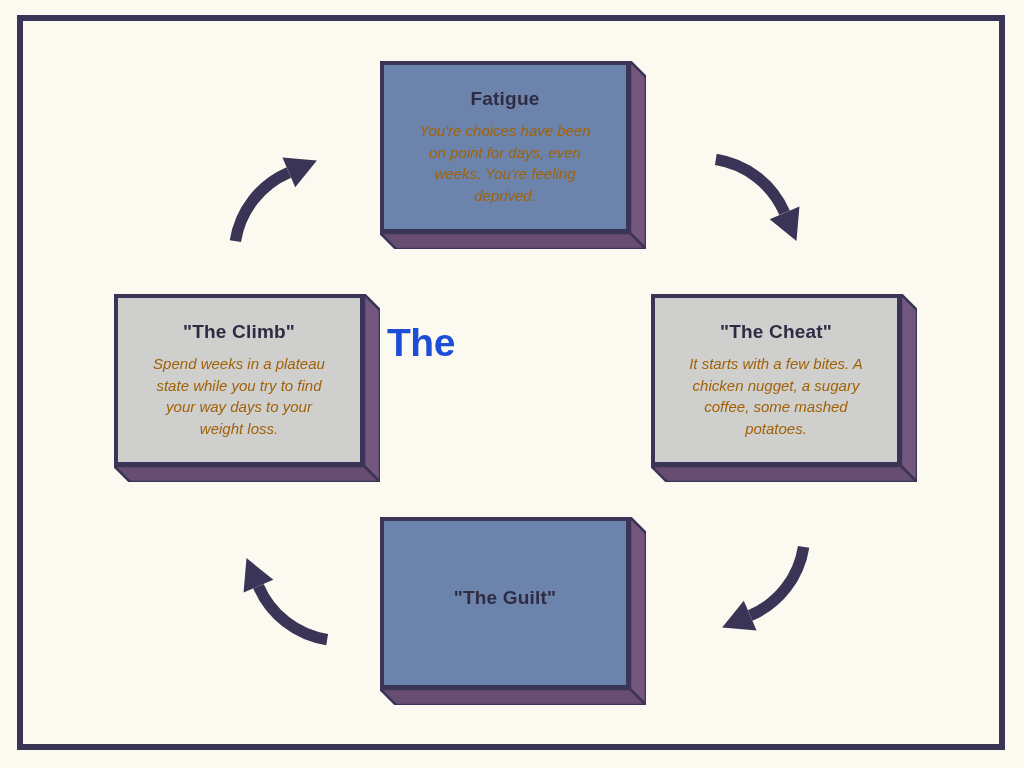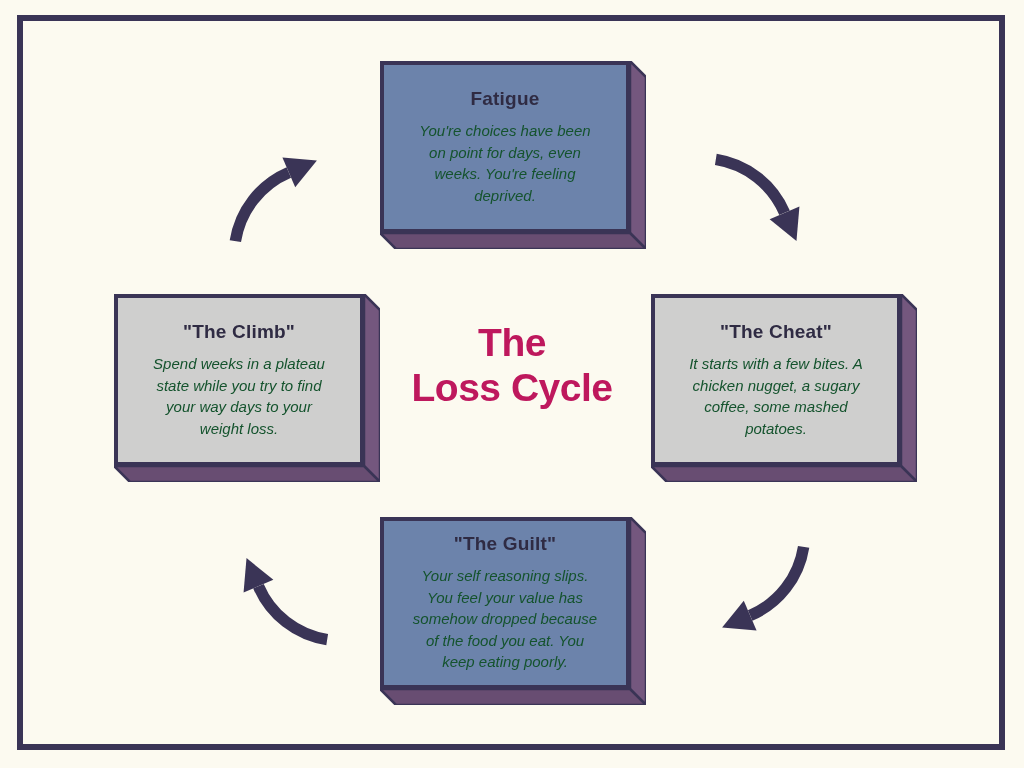--- a/index.html
+++ b/index.html
@@ -22,26 +22,26 @@
     width: 988px;
     height: 735px;
     border: 6px solid #3A3456;
     box-sizing: border-box;
   }
   .center-title {
     position: absolute;
     left: 387px;
     top: 320px;
     width: 250px;
-    text-align: center;
+    text-align: left;
     font-size: 39px;
     font-weight: 700;
     line-height: 45px;
     letter-spacing: -0.5px;
-    color: #be185d;
+    color: #1d4ed8;
   }
   .center-title span { display: block; }
 
   .box {
     position: absolute;
     width: 266px;
     height: 188px;
   }
   .pos-top    { left: 380px; top: 61px;  }
   .pos-right  { left: 651px; top: 294px; }
@@ -71,21 +71,21 @@
     font-weight: 700;
     letter-spacing: 0.2px;
     color: #2F2B43;
     margin-bottom: 10px;
   }
   .box-body {
     width: 192px;
     font-size: 15px;
     font-style: italic;
     line-height: 21.5px;
-    color: #14532d;
+    color: #a16207;
   }
 
   .arrow {
     position: absolute;
     width: 105px;
     height: 105px;
   }
   .arrow-tl { left: 222px; top: 140px; }
   .arrow-tr { left: 712px; top: 146px; transform: rotate(90deg);  }
   .arrow-br { left: 712px; top: 543px; transform: rotate(180deg); }
@@ -93,21 +93,20 @@
 </style>
 </head>
 <body>
 
 <div class="canvas">
 
   <div class="frame"></div>
 
   <div class="center-title">
     <span>The</span>
-    <span>Loss Cycle</span>
   </div>
 
   <div class="box pos-top">
     <svg class="box-bg" width="266" height="188" viewBox="0 0 266 188">
       <polygon points="250,0 266,16 266,188 250,172" fill="#74577E" stroke="#3A3456" stroke-width="2.5"></polygon>
       <polygon points="0,172 250,172 266,188 16,188" fill="#684D72" stroke="#3A3456" stroke-width="2.5"></polygon>
       <rect x="2" y="2" width="246" height="168" fill="#6C83AB" stroke="#3A3456" stroke-width="4"></rect>
     </svg>
     <div class="box-content">
       <div class="box-heading">Fatigue</div>
@@ -128,21 +127,20 @@
   </div>
 
   <div class="box pos-bottom">
     <svg class="box-bg" width="266" height="188" viewBox="0 0 266 188">
       <polygon points="250,0 266,16 266,188 250,172" fill="#74577E" stroke="#3A3456" stroke-width="2.5"></polygon>
       <polygon points="0,172 250,172 266,188 16,188" fill="#684D72" stroke="#3A3456" stroke-width="2.5"></polygon>
       <rect x="2" y="2" width="246" height="168" fill="#6C83AB" stroke="#3A3456" stroke-width="4"></rect>
     </svg>
     <div class="box-content">
       <div class="box-heading">"The Guilt"</div>
-      <div class="box-body">Your self reasoning slips. You feel your value has somehow dropped because of the food you eat. You keep eating poorly.</div>
     </div>
   </div>
 
   <div class="box pos-left">
     <svg class="box-bg" width="266" height="188" viewBox="0 0 266 188">
       <polygon points="250,0 266,16 266,188 250,172" fill="#74577E" stroke="#3A3456" stroke-width="2.5"></polygon>
       <polygon points="0,172 250,172 266,188 16,188" fill="#684D72" stroke="#3A3456" stroke-width="2.5"></polygon>
       <rect x="2" y="2" width="246" height="168" fill="#CFCFCE" stroke="#3A3456" stroke-width="4"></rect>
     </svg>
     <div class="box-content">

